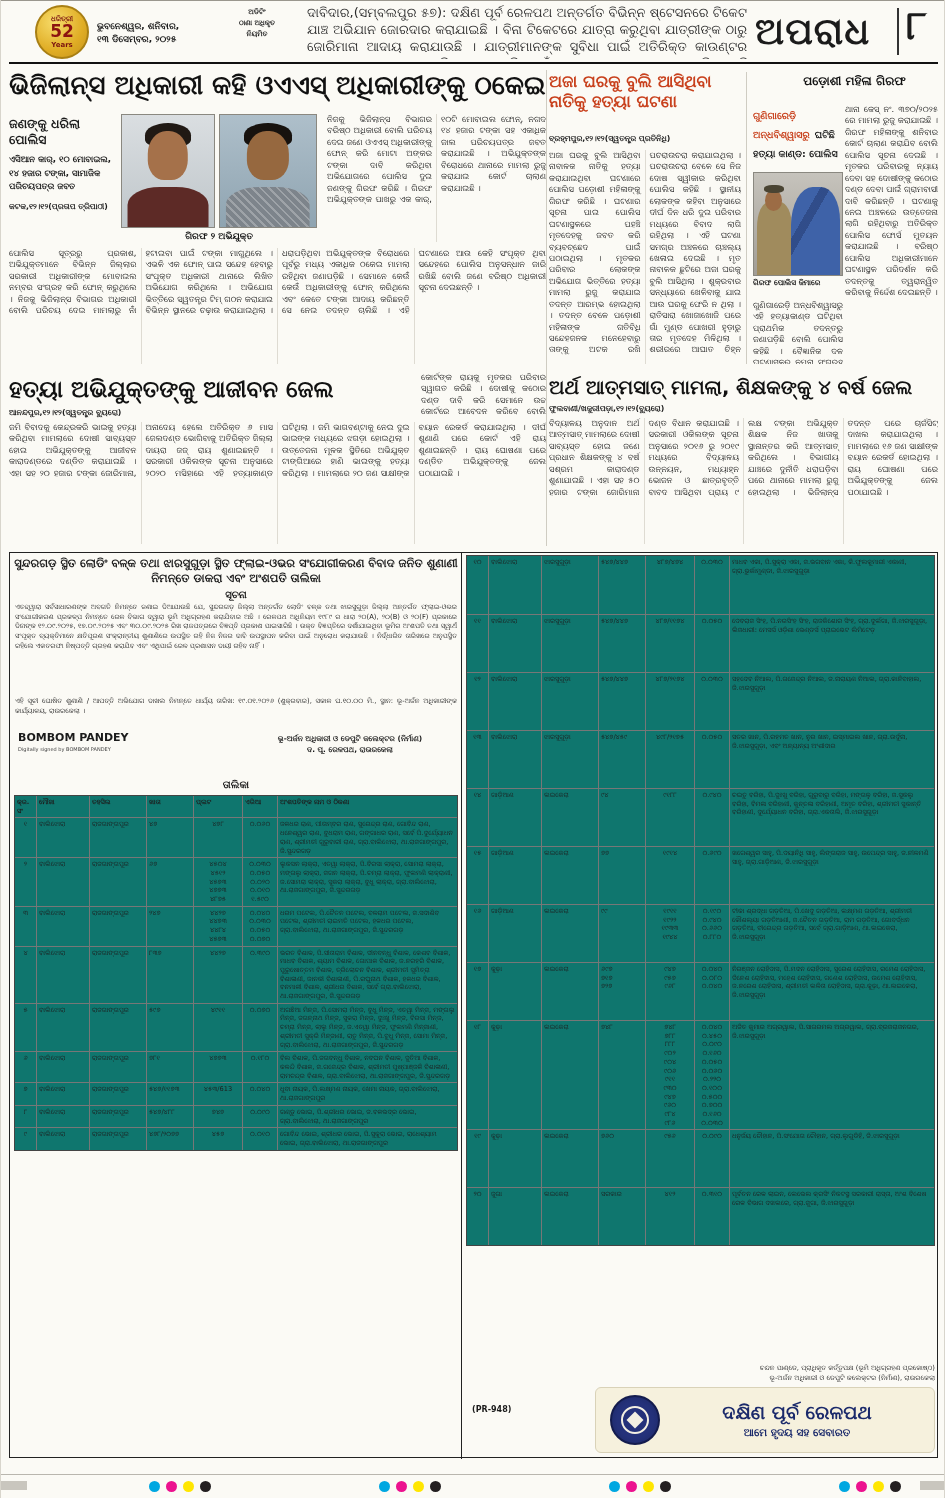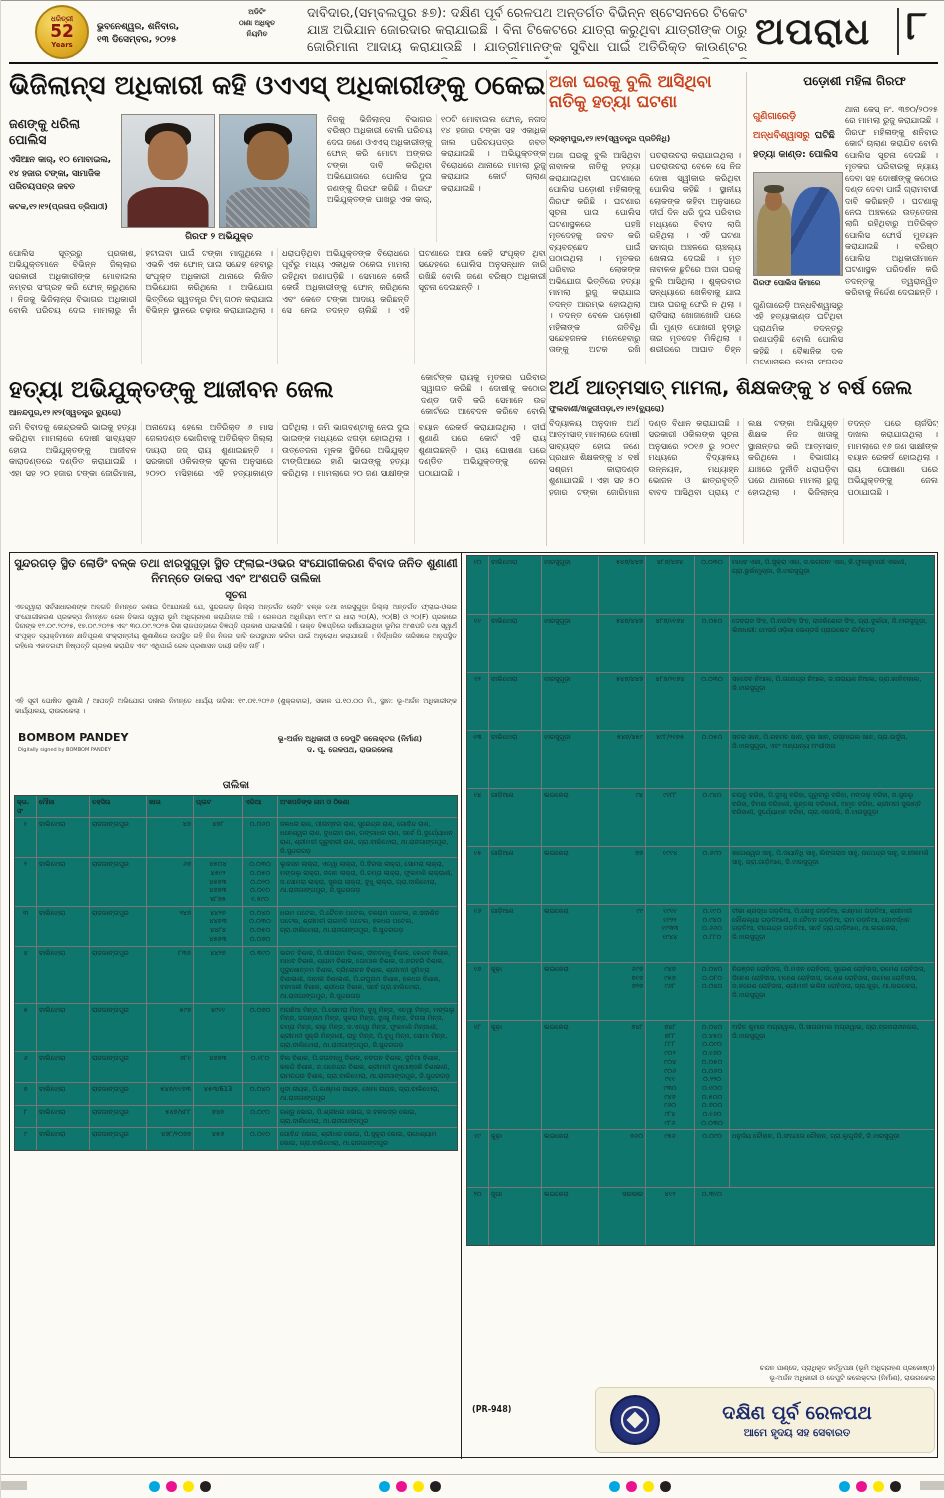--- a/index.html
+++ b/index.html
@@ -56,21 +56,21 @@
 
 .ptable{border:1px solid #444;font-size:6.6px;line-height:1.32;color:#1d1d1d;overflow:hidden;background:#0f766e}
 .trow{display:flex;border-top:1px solid #777;align-items:stretch}
 .trow:first-child{border-top:none}
 .thead .tcell{font-weight:bold;text-align:left}
 .tcell{border-left:1px solid #777;padding:2px 2px;white-space:pre-line;overflow:hidden}
 .tcell:first-child{border-left:none}
 .c-sl{width:21px;flex:none;text-align:center}
 .c-mouza{width:53px;flex:none}
 .c-tehsil{width:57px;flex:none}
-.c-khata{width:47px;flex:none;text-align:right}
+.c-khata{width:47px;flex:none;text-align:left}
 .c-plot{width:49px;flex:none;text-align:center}
 .c-area{width:35px;flex:none;text-align:center}
 .c-names{flex:1;text-align:left}
 .rtable .trow{min-height:58px}
 
 .adbox{position:absolute;left: 585px;top:834px;width:340px;height:66px;background:#f6f1dd;border:1px solid #d9d2b8;border-radius:6px;display:flex;align-items:center;gap:14px;padding:6px 14px}
 .emblem{width:50px;height:50px;border-radius:50%;background:radial-gradient(circle,#24317a 55%,#1b2560);border:2px solid #141c4e;position:relative;flex:none}
 .emblem::after{content:"";position:absolute;inset:9px;border:2px solid #f3efe2;border-radius:50%}
 .emblem::before{content:"";position:absolute;left:50%;top:50%;width:12px;height:12px;background:#f3efe2;transform:translate(-50%,-50%) rotate(45deg);z-index:1}
 .ad-name{font-size:19px;font-weight:bold;color:#1b2a6b;line-height:1.2}
@@ -419,20 +419,21 @@
           <div class="tcell c-area">୦.୦୯୦</div>
           <div class="tcell c-names">ଧନୁର୍ଜୟ ଚୌହାନ, ପି.ସଂଯୋଗ ଚୌହାନ, ଗ୍ରା.ଲୁଗୁଡିହି, ଜି.ଝାରସୁଗୁଡ଼ା</div>
         </div>
         <div class="trow">
           <div class="tcell c-sl">୨୦</div>
           <div class="tcell c-mouza">ଜୁଗା</div>
           <div class="tcell c-tehsil">ଲଇକେରା</div>
           <div class="tcell c-khata">ସରକାର</div>
           <div class="tcell c-plot">୪୧୨</div>
           <div class="tcell c-area">୦.୩୧୦</div>
+          <div class="tcell c-names">ପୂର୍ବତନ ରେଳ ଲାଇନ, ଲେଭେଲ କ୍ରସିଂ ନିକଟସ୍ଥ ସରକାରୀ ରାସ୍ତା, ଅଂଶ ବିଶେଷ ରେଳ ବିଭାଗ ଦଖଲରେ, ଗ୍ରା.ଜୁଗା, ଜି.ଝାରସୁଗୁଡ଼ା</div>
         </div>
       </div>
 
     <div class="abs b" style="left:462px;top:852px;width:70px;font-size:8px">(PR-948)</div>
     <div class="abs pre" style="left:585px;top:810px;width:340px;font-size:6.8px;text-align:right;line-height:1.5;color:#222">ଚନ୍ଦନ ପାଣ୍ଡେ, ପ୍ରାଧିକୃତ କର୍ତ୍ତୃପକ୍ଷ (ଭୂମି ଅଧିଗ୍ରହଣ ପ୍ରକୋଷ୍ଠ)
 ଭୂ-ଅର୍ଜନ ଅଧିକାରୀ ଓ ଡେପୁଟି କଲେକ୍ଟର (ନିର୍ମାଣ), ରାଉରକେଲା</div>
 
     <div class="adbox">
       <div class="emblem"></div>
       <div style="flex:1">

